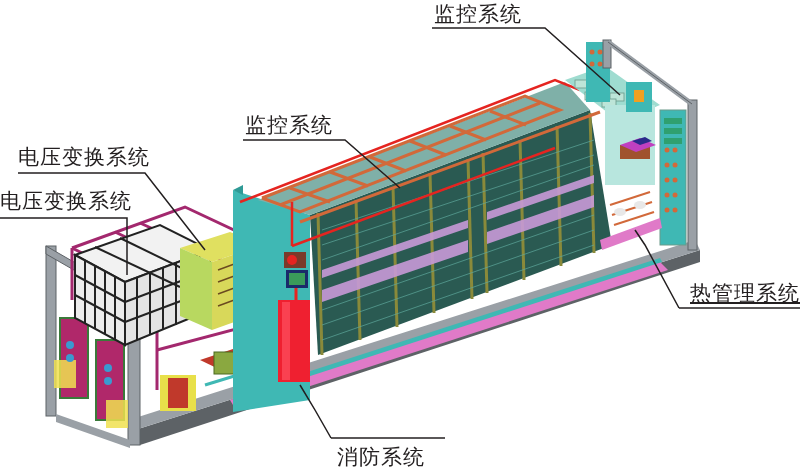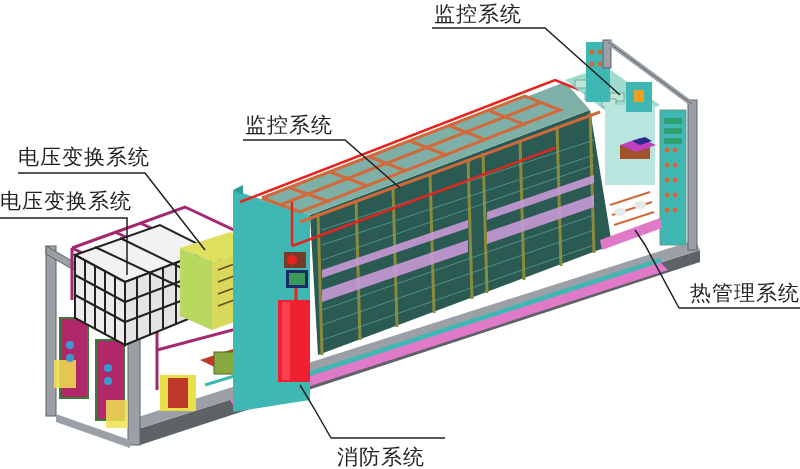--- a/index.html
+++ b/index.html
@@ -220,14 +220,14 @@
     <polyline points="331,438 445,438"></polyline>
     <polyline points="331,438 315,410 300,385"></polyline>
   </g>
 </svg>
 </div>
 
 <div class="label" style="left:434px; top:2px;">监控系统</div>
 <div class="label" style="left:245px; top:113px;">监控系统</div>
 <div class="label" style="left:18px; top:145px;">电压变换系统</div>
 <div class="label" style="left:0px; top:189px;">电压变换系统</div>
-<div class="label" style="left:690px; top:281px;">热管理系统</div>
+<div class="label" style="left:690px; top:281px;text-decoration:underline;">热管理系统</div>
 <div class="label" style="left:337px; top:409px;margin-top:36px;">消防系统</div>
 
 </body></html>

